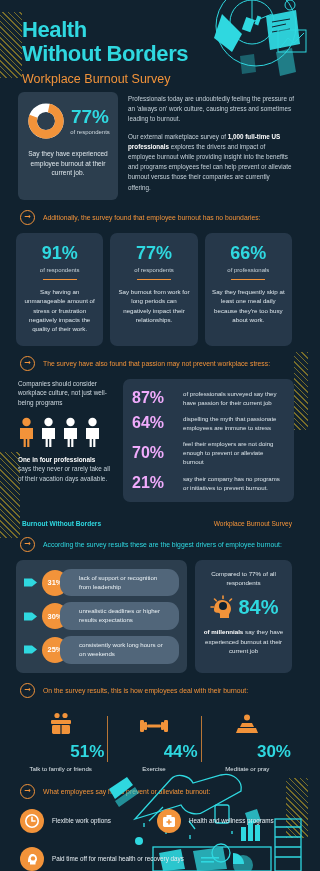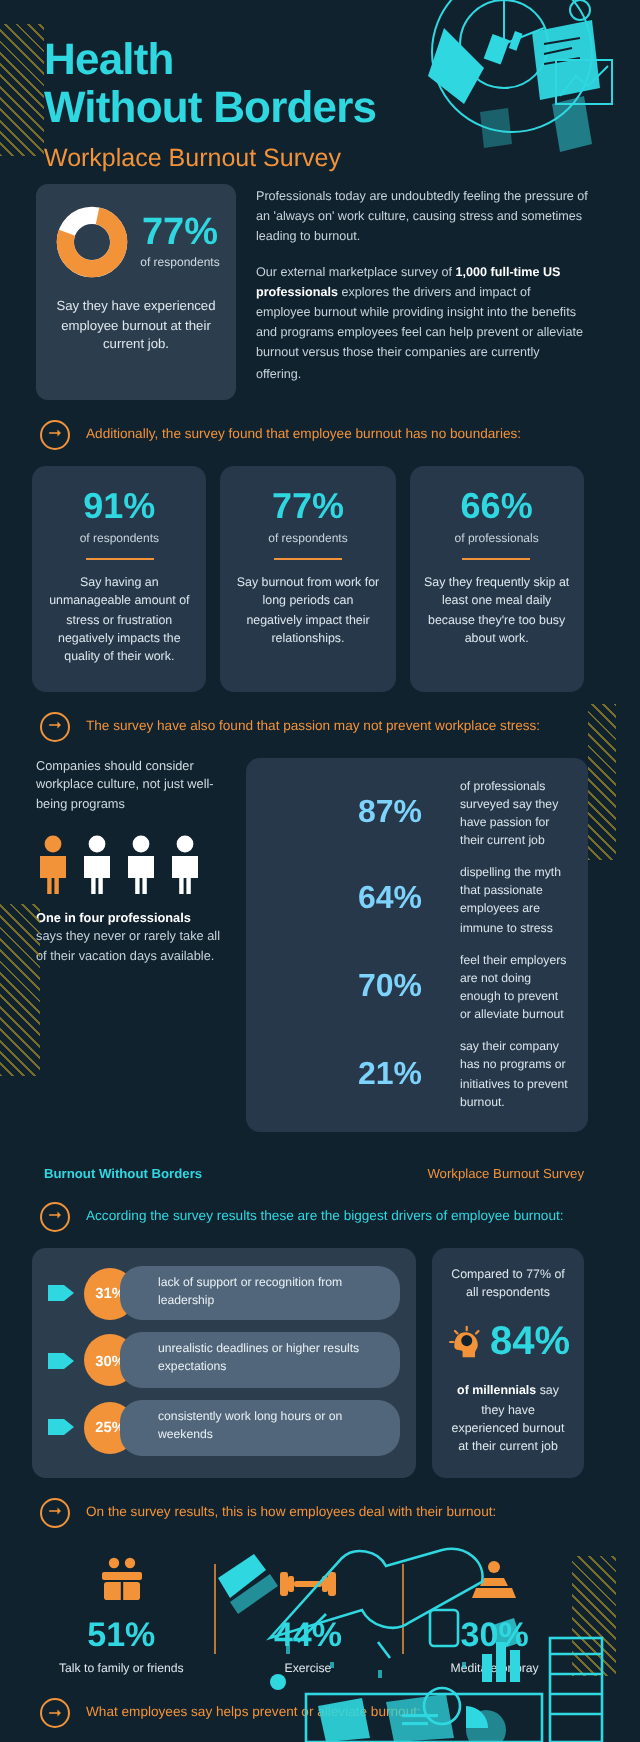--- a/index.html
+++ b/index.html
@@ -76,21 +76,21 @@
   .passion-lead { color: #cfd9e0; font-size: 6.4px; line-height: 1.55; }
   .people { display: flex; gap: 5px; margin: 9px 0 9px; }
   .p-fig { width: 17px; }
   .passion-bold { color: #ffffff; font-size: 6.4px; font-weight: bold; }
   .passion-tail { color: #c6d2da; font-size: 6.4px; line-height: 1.55; margin-top: 1px; }
   .passion-card {
     flex: 1; background: #26384a; border-radius: 7px; padding: 10px 9px;
     display: flex; flex-direction: column; justify-content: space-between; gap: 7px;
   }
   .prow { display: flex; align-items: center; gap: 9px; }
-  .prow-num { color: #7dd3fc; font-size: 16px; font-weight: bold; width: 42px; flex: none; line-height: 1; margin-left: 47px; }
+  .prow-num { color: #f0abfc; font-size: 16px; font-weight: bold; width: 42px; flex: none; line-height: 1; }
   .prow-txt { color: #dbe4ea; font-size: 6.1px; line-height: 1.5; }
 
   
   .strip { display: flex; justify-content: space-between; align-items: center; padding: 18px 16px 0 22px; }
   .strip-left { color: #2fd8e0; font-size: 6.6px; font-weight: bold; }
   .strip-right { color: #f2933a; font-size: 6.6px; }
 
   
   .drivers { display: flex; gap: 8px; padding: 0 16px; }
   .drivers-card { flex: 1; background: #2c3e4e; border-radius: 7px; padding: 9px 8px; }
@@ -101,38 +101,38 @@
     width: 26px; height: 26px; border-radius: 50%; background: #f2933a;
     color: #ffffff; font-size: 7.4px; font-weight: bold;
     display: flex; align-items: center; justify-content: center; flex: none;
   }
   .dpill {
     flex: 1; background: #51667a; border-radius: 11px;
     color: #eaf1f5; font-size: 6.1px; line-height: 1.45;
     padding: 5px 8px; margin-left: -13px; padding-left: 19px;
   }
   .mill-card {
-    width: 76px; flex: none; background: #26384a; border-radius: 7px;
+    width: 97px; flex: none; background: #26384a; border-radius: 7px;
     padding: 9px 7px 10px; text-align: center;
   }
   .mill-top { color: #dfe7ec; font-size: 6.2px; line-height: 1.5; }
   .mill-row { display: flex; align-items: center; justify-content: center; gap: 4px; margin: 7px 0 7px; }
   .mill-num { color: #2fd8e0; font-size: 20px; font-weight: bold; line-height: 1; }
   .mill-bot { color: #dfe7ec; font-size: 6.2px; line-height: 1.5; }
   .mill-bot b { color: #ffffff; }
 
   
   .coping { display: flex; padding: 4px 14px 0; }
   .cope { flex: 1; text-align: center; padding: 0 3px; position: relative; }
   .cope + .cope::before {
     content: ""; position: absolute; left: 0; top: 6px; bottom: 12px;
     width: 1px; background: #f2933a; opacity: .75;
   }
   .cope-icon { height: 26px; display: flex; align-items: flex-end; justify-content: center; }
-  .cope-num { color: #2fd8e0; font-size: 17px; font-weight: bold; margin-top: 7px; line-height: 1; }
+  .cope-num { color: #2fd8e0; font-size: 17px; font-weight: bold; margin-top: 7px; line-height: 1; text-align: right; }
   .cope-lbl { color: #dfe7ec; font-size: 6.1px; line-height: 1.45; margin-top: 5px; }
 
   
   .helps { padding: 2px 14px 0 20px; position: relative; z-index: 2; }
   .helps-grid { display: flex; flex-wrap: wrap; }
   .help { display: flex; align-items: center; gap: 8px; width: 50%; margin-bottom: 14px; }
   .help-circle {
     width: 24px; height: 24px; border-radius: 50%; background: #f2933a;
     display: flex; align-items: center; justify-content: center; flex: none;
   }

